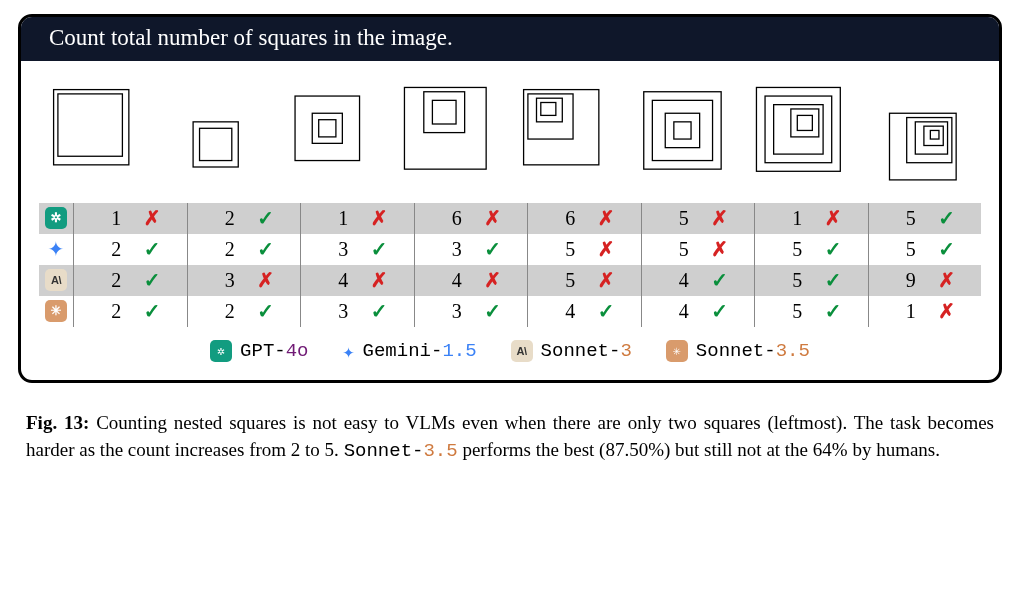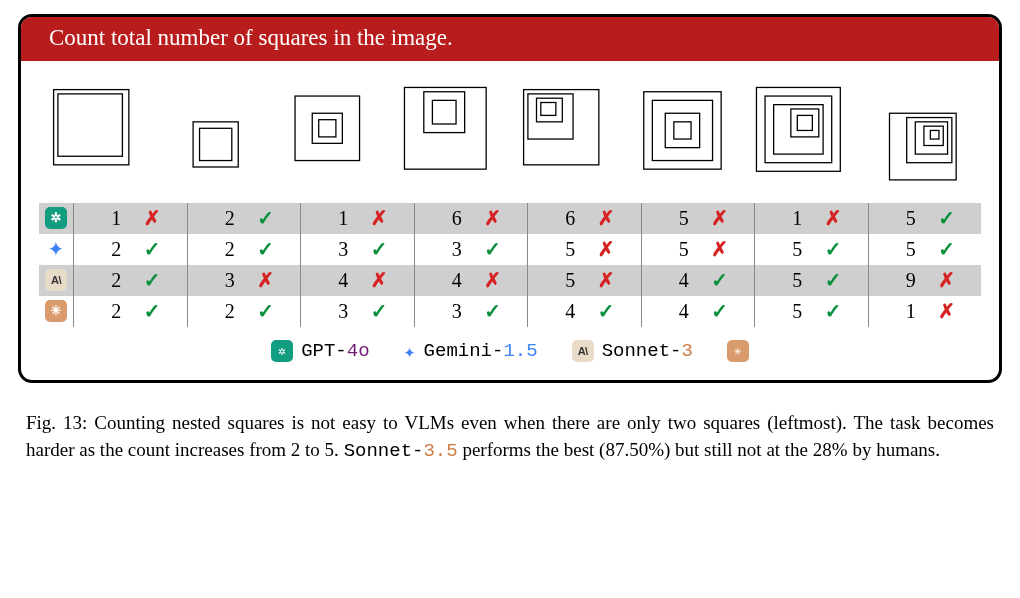--- a/index.html
+++ b/index.html
@@ -11,21 +11,21 @@
     color: #000;
     font-size: 18px;
   }
   .panel {
     border: 3px solid #000;
     border-radius: 14px;
     overflow: hidden;
     background: #fff;
   }
   .panel-header {
-    background: #b91c1c;
+    background: #0f172a;
     color: #fff;
     padding: 8px 28px 10px 28px;
     font-size: 23px;
   }
   .panel-body { padding: 20px 18px 12px 18px; }
   .squares-row {
     display: flex;
     gap: 10px;
     margin-bottom: 14px;
     align-items: flex-end;
@@ -93,21 +93,21 @@
   .accent-blue { color: #3b82f6; }
   .accent-orange { color: #cf7a3f; }
 
   .caption {
     margin: 26px 8px 0 8px;
     font-size: 19px;
     line-height: 1.45;
     text-align: justify;
   }
   .caption .mono { font-family: 'Courier New', monospace; }
-  .caption b { font-weight: normal; }
+  .caption b { font-weight: bold; }
 </style>
 </head>
 <body>
 
 <div class="panel">
   <div class="panel-header">Count total number of squares in the image.</div>
   <div class="panel-body">
 
     <div class="squares-row">
       <div class="sq-cell">
@@ -331,21 +331,22 @@
       <div class="legitem">
         <span class="icon-gemini">✦</span>
         <span><span>Gemini-</span><span class="accent-blue">1.5</span></span>
       </div>
       <div class="legitem">
         <span class="icon-box icon-anthropic">A\</span>
         <span><span>Sonnet-</span><span class="accent-orange">3</span></span>
       </div>
       <div class="legitem">
         <span class="icon-box icon-claude">✳</span>
+        <span><span>Sonnet-</span><span class="accent-orange">3.5</span></span>
       </div>
     </div>
 
   </div>
 </div>
 
 <p class="caption">
-  <b>Fig. 13:</b><span> Counting nested squares is not easy to VLMs even when there are only two squares (leftmost). The task becomes harder as the count increases from 2 to 5. </span><span class="mono"><span>Sonnet-</span><span class="accent-orange">3.5</span></span><span> performs the best (87.50%) but still not at the 28% by humans.</span>
+  <b>Fig. 13:</b><span> Counting nested squares is not easy to VLMs even when there are only two squares (leftmost). The task becomes harder as the count increases from 2 to 5. </span><span class="mono"><span>Sonnet-</span><span class="accent-orange">3.5</span></span><span> performs the best (87.50%) but still not at the 64% by humans.</span>
 </p>
 
 </body></html>

